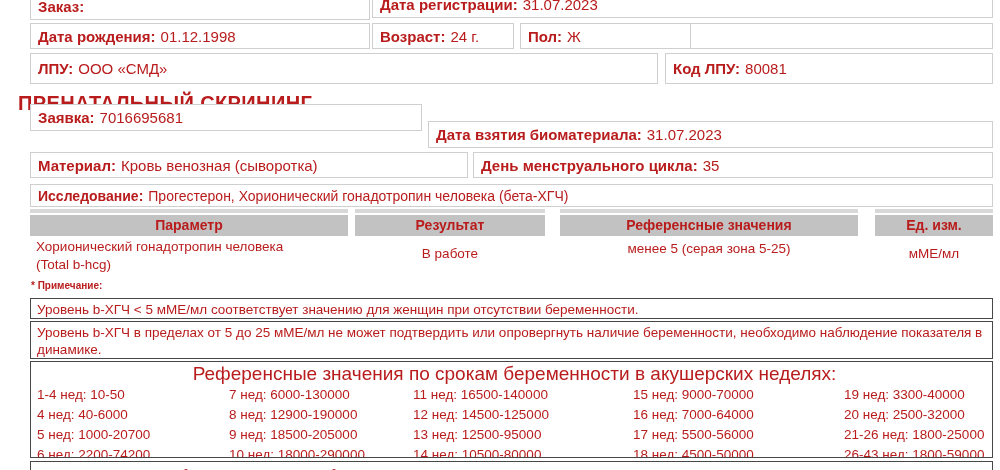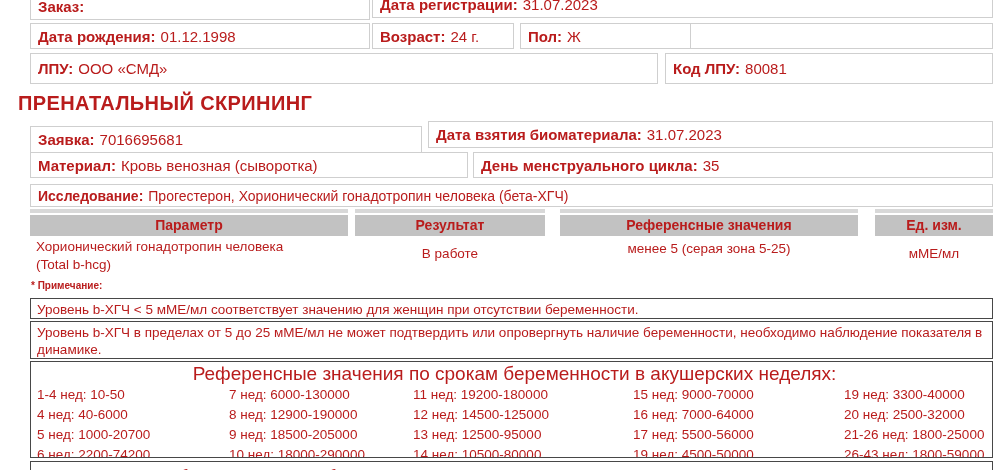--- a/index.html
+++ b/index.html
@@ -52,21 +52,21 @@
     <b>ЛПУ:</b>
     <span>ООО «СМД»</span>
   </div>
   <div class="fbox" style="left:665px;top:53px;width:328px;height:31px;">
     <b>Код ЛПУ:</b>
     <span>80081</span>
   </div>
 
   <div id="doc-title">ПРЕНАТАЛЬНЫЙ СКРИНИНГ</div>
 
-  <div class="fbox" style="left:30px;top:126px;width:392px;height:27px;text-align:right;">
+  <div class="fbox" style="left:30px;top:104px;width:392px;height:27px;text-align:right;">
     <b>Заявка:</b>
     <span>7016695681</span>
   </div>
   <div class="fbox" style="left:428px;top:121px;width:565px;height:27px;">
     <b>Дата взятия биоматериала:</b>
     <span>31.07.2023</span>
   </div>
 
   <div class="fbox" style="left:30px;top:152px;width:438px;height:26px;">
     <b>Материал:</b>
@@ -117,30 +117,30 @@
       <span>5 нед: 1000-20700</span>
       <span>6 нед: 2200-74200</span>
     </div>
     <div class="wkcol" style="left:198px;">
       <span>7 нед: 6000-130000</span>
       <span>8 нед: 12900-190000</span>
       <span>9 нед: 18500-205000</span>
       <span>10 нед: 18000-290000</span>
     </div>
     <div class="wkcol" style="left:382px;">
-      <span>11 нед: 19200-180000</span>
+      <span>11 нед: 16500-140000</span>
       <span>12 нед: 14500-125000</span>
       <span>13 нед: 12500-95000</span>
       <span>14 нед: 10500-80000</span>
     </div>
     <div class="wkcol" style="left:602px;">
       <span>15 нед: 9000-70000</span>
       <span>16 нед: 7000-64000</span>
       <span>17 нед: 5500-56000</span>
-      <span>19 нед: 4500-50000</span>
+      <span>18 нед: 4500-50000</span>
     </div>
     <div class="wkcol" style="left:813px;">
       <span>19 нед: 3300-40000</span>
       <span>20 нед: 2500-32000</span>
       <span>21-26 нед: 1800-25000</span>
       <span>26-43 нед: 1800-59000</span>
     </div>
   </div>
 
   <div class="dkbox" style="left:30px;top:461px;width:963px;height:40px;padding-top:4px;">

